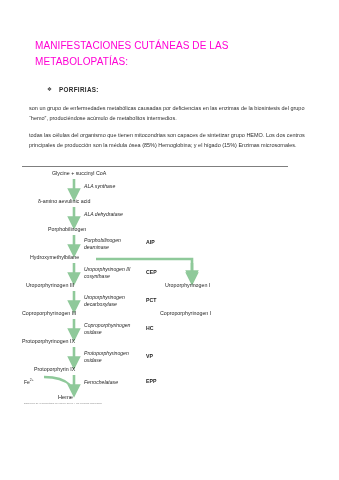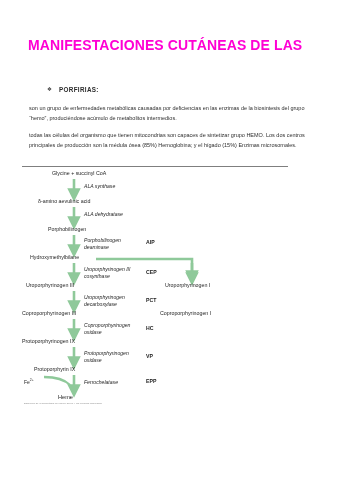--- a/index.html
+++ b/index.html
@@ -18,25 +18,25 @@
     position: relative;
     width: 339px;
     height: 480px;
     background: #ffffff;
     box-sizing: border-box;
   }
 
   
   .doc-title {
     position: absolute;
-    left: 28px;
+    left: 35px;
     top: 38px;
     width: 280px;
-    font-size: 14px;
-    font-weight: bold;
+    font-size: 10px;
+    font-weight: normal;
     line-height: 15.5px;
     color: #ff00d4;
     letter-spacing: 0.1px;
   }
 
   
   .bullet-row {
     position: absolute;
     left: 47px;
     top: 86px;
@@ -135,20 +135,21 @@
   }
   .svgwrap { position: absolute; left: 0; top: 0; }
 </style>
 </head>
 <body>
 
 <div class="page">
 
   <div class="doc-title">
     <div>MANIFESTACIONES CUTÁNEAS DE LAS</div>
+    <div>METABOLOPATÍAS:</div>
   </div>
 
   <div class="bullet-row">
     <span class="bullet-marker">❖</span>
     <span class="bullet-label">PORFIRIAS:</span>
   </div>
 
   <div class="para para-1">son un grupo de enfermedades metabólicas causadas por deficiencias en las enzimas de la biosintesis del grupo “hemo”, produciéndose acúmulo de metabolitos intermedios.</div>
   <div class="para para-2">todas las células del organismo que tienen mitocondrias son capaces de sintetizar grupo HEMO. Los dos centros principales de producción son la médula ósea (85%) Hemoglobina; y el hígado (15%) Enzimas microsomales.</div>
 

